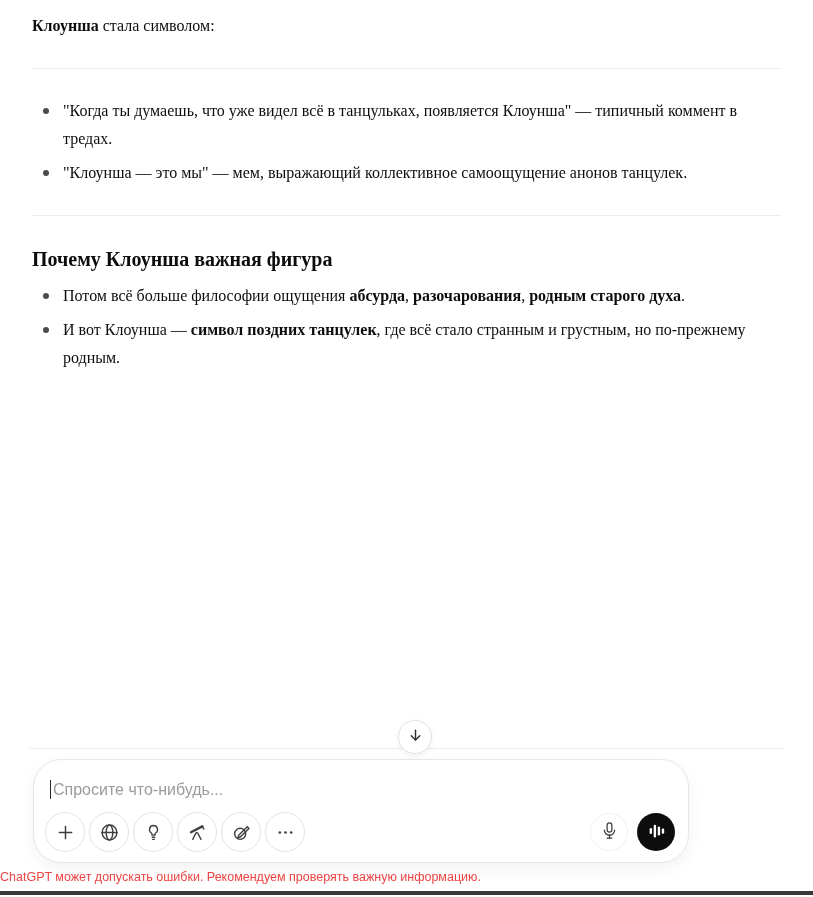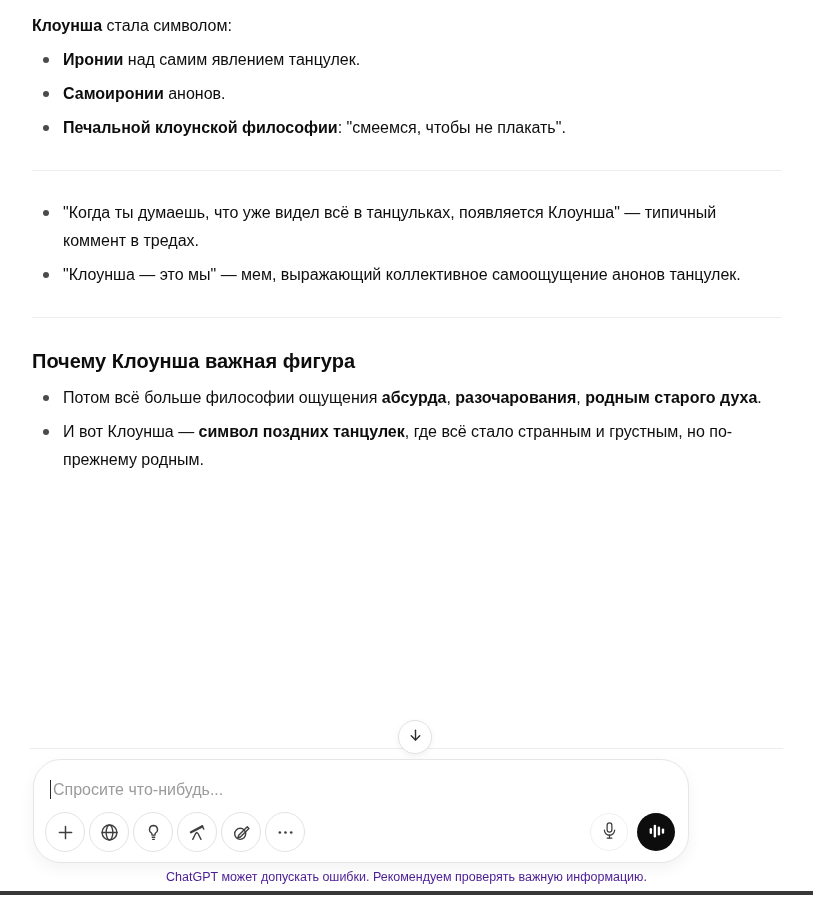--- a/index.html
+++ b/index.html
@@ -8,20 +8,21 @@
     width:813px;height:897px;
     background:#fff;
     overflow:hidden;
     font-family:"Liberation Sans","DejaVu Sans",sans-serif;
     color:#0d0d0d;
   }
   .content{
     padding:12px 32px 0 32px;
     font-size:16px;
     line-height:28px;
+    font-family:Liberation Serif, serif;
   }
   .content p{margin:0 0 4px 0;}
   .content ul{margin:4px 0;padding:0 0 0 31px;list-style:none;}
   .content li{position:relative;margin:6px 0;}
   .content li::before{
     content:"";
     position:absolute;left:-20px;top:11px;
     width:6px;height:6px;border-radius:50%;
     background:#4b4b4b;
   }
@@ -87,42 +88,37 @@
     cursor:pointer;flex:0 0 auto;
   }
   .voice-btn{
     width:38px;height:38px;border-radius:50%;
     background:#0d0d0d;border:none;
     display:flex;align-items:center;justify-content:center;
     cursor:pointer;flex:0 0 auto;margin-left:5px;
   }
   .footer-note{
     position:absolute;left:0;right:0;top:869px;
-    text-align:center;
-    font-size:12.5px;line-height:16px;color:#4c1d95;
+    text-align:left;
+    font-size:12.5px;line-height:16px;color:#ef4444;
   }
   .bottom-bar{
     position:absolute;left:0;right:0;top:891px;height:4px;
     background:#383838;
   }
 </style>
 </head>
 <body>
 
 <div class="page">
 
   <div class="content">
 
     <p><span class="b">Клоунша</span><span> стала символом:</span></p>
 
-    <ul>
-      <li><span class="b">Иронии</span><span> над самим явлением танцулек.</span></li>
-      <li><span class="b">Самоиронии</span><span> анонов.</span></li>
-      <li><span class="b">Печальной клоунской философии</span><span>: "смеемся, чтобы не плакать".</span></li>
-    </ul>
 
     <hr>
 
 
     <ul>
       <li><span>"Когда ты думаешь, что уже видел всё в танцульках, появляется Клоунша" — типичный коммент в тредах.</span></li>
       <li><span>"Клоунша — это мы" — мем, выражающий коллективное самоощущение анонов танцулек.</span></li>
     </ul>
 
     <hr>

